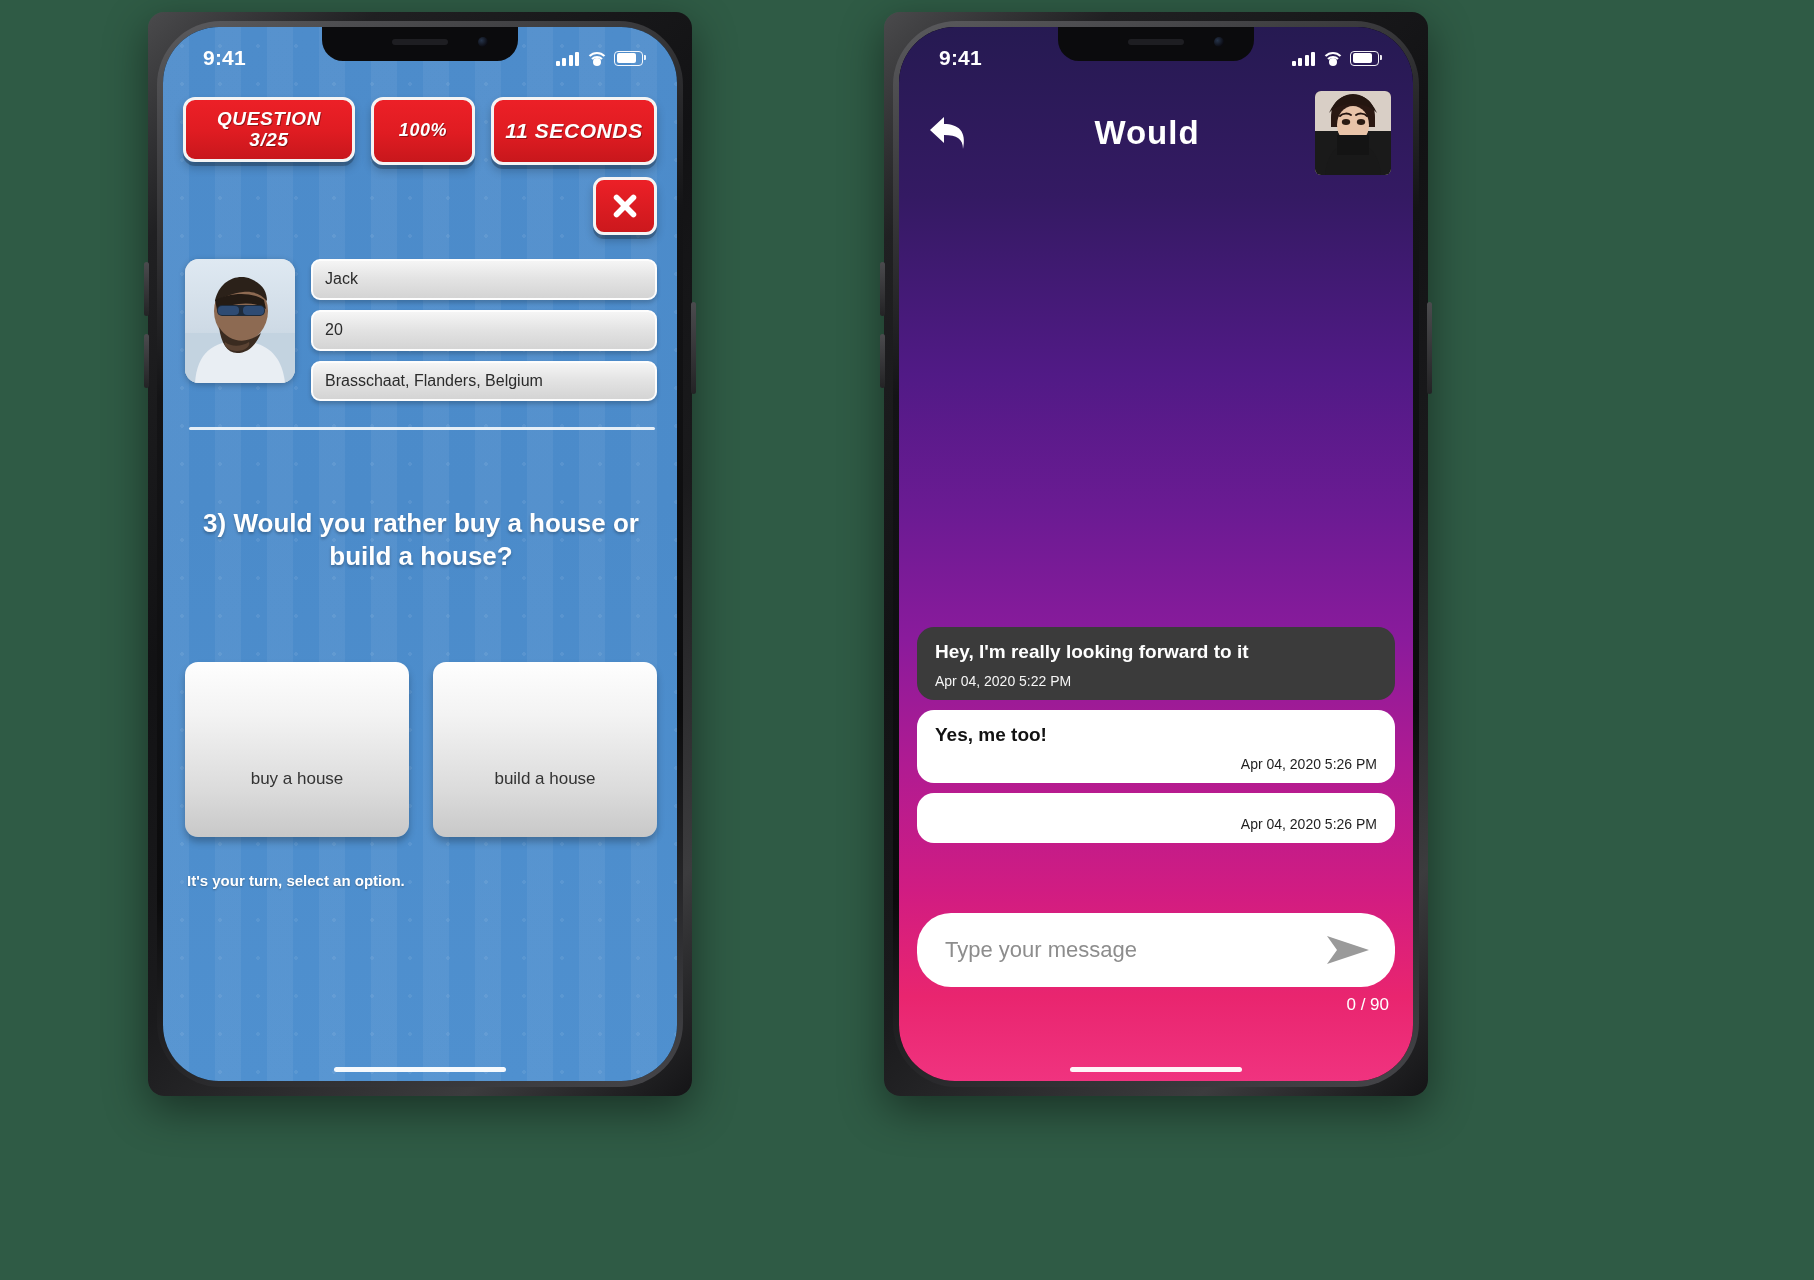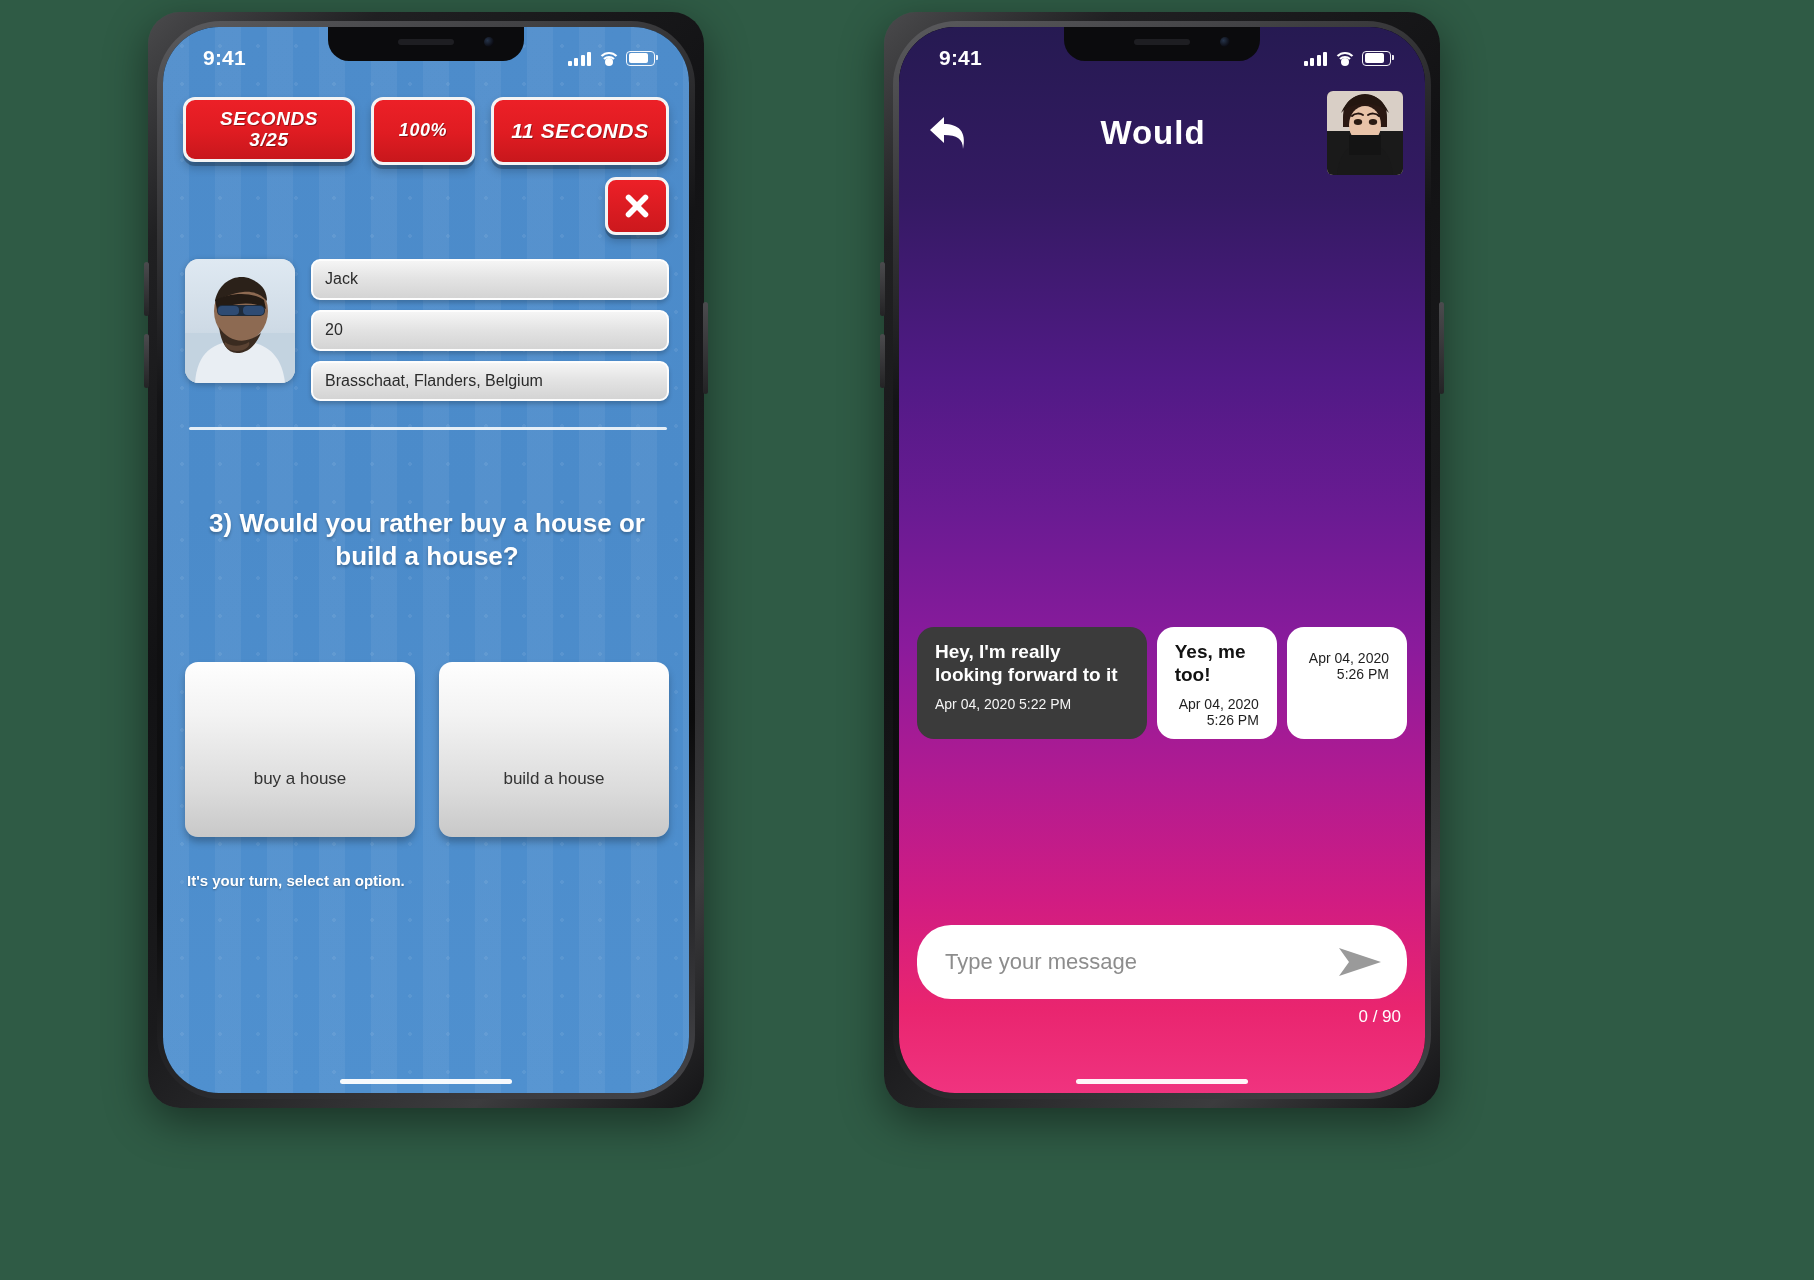--- a/index.html
+++ b/index.html
@@ -5,24 +5,24 @@
   html,body{margin:0;padding:0;}
   body{
     width:1814px;height:1280px;overflow:hidden;
     background:#2f5b45;
     font-family:"Liberation Sans", sans-serif;
     position:relative;
   }
   .stage{position:absolute;inset:0;}
 
   
-  .phone{position:absolute;border-radius:32px;
+  .phone{position:absolute;border-radius:16px;
     background:linear-gradient(135deg,#4a4a4c 0%,#202022 14%,#121214 40%,#1a1a1c 62%,#3c3c3e 86%,#141416 100%);
     box-shadow:0 14px 44px rgba(0,0,0,.45);
-    padding:13px;}
+    padding:7px;}
   .phone .inner-ring{position:absolute;inset:9px;border-radius:64px;
     background:linear-gradient(160deg,#5b5b5e,#141416 30%,#0b0b0c 70%,#46464a);}
   .phone .screen{position:absolute;inset:15px;border-radius:56px;overflow:hidden;background:#000;}
   .notch{position:absolute;top:0;left:50%;transform:translateX(-50%);
     width:196px;height:34px;background:#0b0b0d;border-radius:0 0 21px 21px;z-index:40;}
   .notch .speaker{position:absolute;left:50%;top:12px;transform:translateX(-50%);
     width:56px;height:6px;border-radius:3px;background:#1e1e22;}
   .notch .cam{position:absolute;right:30px;top:10px;width:10px;height:10px;border-radius:50%;
     background:radial-gradient(circle at 35% 35%,#26344a,#0a0a10 70%);}
   .btn-side{position:absolute;background:linear-gradient(180deg,#4b4b4e,#232325);border-radius:3px;}
@@ -110,21 +110,21 @@
   .chat-content{position:absolute;inset:0;z-index:5;}
 
   .chat-header{position:absolute;top:58px;left:0;right:0;height:96px;display:flex;align-items:center;
     padding:0 22px;box-sizing:border-box;}
   .back-btn{width:58px;height:52px;display:flex;align-items:center;justify-content:center;}
   .back-btn svg{width:46px;height:40px;}
   .chat-title{flex:1;text-align:center;color:#fff;font-size:33px;font-weight:600;letter-spacing:1px;}
   .head-avatar{width:76px;height:84px;border-radius:6px;overflow:hidden;position:relative;background:#2b1b2b;flex:0 0 auto;}
   .head-avatar svg{position:absolute;inset:0;width:100%;height:100%;}
 
-  .bubbles{position:absolute;left:18px;right:18px;top:600px;display:flex;flex-direction:row;gap:10px;}
+  .bubbles{position:absolute;left:18px;right:18px;top:600px;display:flex;flex-direction:column;gap:10px;}
   .bubble{border-radius:17px;padding:14px 18px 11px;box-sizing:border-box;}
   .bubble.them{background:#3b3b3b;color:#fff;}
   .bubble.me{background:#fff;color:#121212;}
   .bubble .txt{font-size:19px;font-weight:700;line-height:1.2;}
   .bubble .time{font-size:14px;font-weight:400;margin-top:9px;opacity:.95;}
   .bubble.them .time{text-align:left;}
   .bubble.me .time{text-align:right;}
 
   .composer{position:absolute;left:18px;right:18px;bottom:66px;}
   .compose-box{background:#fff;border-radius:34px;height:74px;display:flex;align-items:center;
@@ -170,21 +170,21 @@
           <div class="batt">
               <i></i>
             </div>
         </div>
       </div>
 
       <div class="quiz-content">
 
         <div class="badge-row">
           <div class="badge q">
-            <span class="l1">SECONDS</span>
+            <span class="l1">QUESTION</span>
             <span class="l2">3/25</span>
           </div>
           <div class="badge pct">100%</div>
           <div class="badge sec">11 SECONDS</div>
         </div>
 
         <div class="close-btn">
           <svg viewBox="0 0 32 32">
             <line x1="7" y1="7" x2="25" y2="25" stroke="#fff" stroke-width="6" stroke-linecap="round"></line>
             <line x1="25" y1="7" x2="7" y2="25" stroke="#fff" stroke-width="6" stroke-linecap="round"></line>

